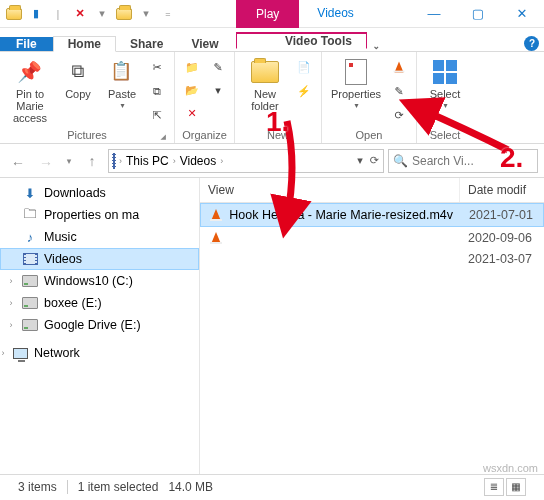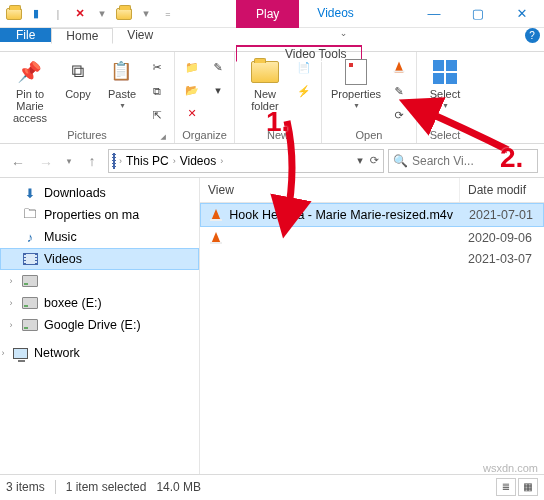--- a/index.html
+++ b/index.html
@@ -9,21 +9,21 @@
 .titlebar { height: 28px; background: linear-gradient(#fff,#fff); border-bottom: 1px solid #e5e5e5; display: flex; align-items: center; }
 .qat { display: flex; align-items: center; gap: 2px; padding: 0 4px; }
 .qat-item { width: 20px; height: 20px; display: flex; align-items: center; justify-content: center; font-size: 11px; color: #555; }
 .ctx-tab-wrap { position: absolute; left: 236px; top: 0; display: flex; align-items: stretch; height: 28px; }
 .ctx-tab { background: #ce0f69; color: #fff; font-size: 12px; padding: 4px 20px; display: flex; align-items: center; }
 .ctx-title { color: #0078d7; font-size: 12px; padding: 6px 18px; }
 .winbtns { margin-left: auto; display: flex; }
 .winbtn { width: 44px; height: 28px; display: flex; align-items: center; justify-content: center; color: #1979ca; font-size: 13px; }
 
 
-.tabrow { height: 24px; display: flex; align-items: flex-start; font-size: 12px; border-bottom: 1px solid #dadada; position: relative; }
+.tabrow { height: 24px; display: flex; align-items: flex-end; font-size: 12px; border-bottom: 1px solid #dadada; position: relative; font-weight: bold; }
 .file-tab { background: #1979ca; color: #fff; padding: 0 16px; display: flex; align-items: center; }
 .tab { padding: 0 14px; display: flex; align-items: center; color: #444; cursor: pointer; }
 .tab.active { border: 1px solid #dadada; border-bottom: 1px solid #fff; margin-bottom: -1px; background: #fff; position: relative; z-index: 2; }
 .ctx-sub { border: 1px solid #ce0f69; border-top: 2px solid #ce0f69; border-bottom: 1px solid #fff; margin-bottom: -1px; color: #444; }
 .help-btn { margin-left: auto; width: 24px; display: flex; align-items: center; justify-content: center; }
 .help-circle { width: 15px; height: 15px; border-radius: 50%; background: #1979ca; color: #fff; font-size: 10px; display: flex; align-items: center; justify-content: center; }
 .collapse-caret { width: 20px; display:flex; align-items:center; justify-content:center; color:#666; font-size:9px;}
 
 
 .ribbon { height: 92px; background: #fff; border-bottom: 1px solid #dadada; display: flex; font-size: 11px; color: #444; }
@@ -67,21 +67,21 @@
 .content { flex:1; overflow:hidden; font-size:12.5px; position:relative;}
 .col-head { display:flex; border-bottom:1px solid #e5e5e5; color:#444; font-size:12px;}
 .col-head .c1 { width:260px; padding:5px 8px; border-right:1px solid #eee;}
 .col-head .c2 { flex:1; padding:5px 8px;}
 .row { display:flex; align-items:center; padding:2px 0;}
 .row.sel { background:#cce8ff; border:1px solid #99d1ff; }
 .row .c1 { width:260px; padding:1px 8px; display:flex; align-items:center; gap:6px; white-space:nowrap; overflow:hidden;}
 .row .c2 { flex:1; padding:1px 8px; color:#555; white-space:nowrap;}
 
 
-.status { height:24px; border-top:1px solid #dadada; display:flex; align-items:center; font-size:12px; color:#444; padding:0 6px; gap:10px;}
+.status { height:24px; border-top:1px solid #dadada; display:flex; align-items:center; font-size:12px; color:#444; padding:0 18px; gap:10px;}
 .status .sep { width:1px; height:14px; background:#ccc;}
 .view-toggle { margin-left:auto; display:flex; gap:2px;}
 .vt { width:20px; height:18px; border:1px solid #ccc; display:flex; align-items:center; justify-content:center; font-size:10px;}
 
 
 .annot { position:absolute; pointer-events:none; font-weight:bold; color:#e1001a; font-size:28px; text-shadow:0 0 2px #fff;}
 .arrow { position:absolute; pointer-events:none; }
 .arrow svg { overflow:visible; }
 
 .watermark { position:absolute; right:6px; bottom:26px; font-size:11px; color:#b7b7b7;}
@@ -123,22 +123,23 @@
   <div class="winbtns">
     <div class="winbtn">—</div>
     <div class="winbtn">▢</div>
     <div class="winbtn">✕</div>
   </div>
 </div>
 
 <div class="tabrow">
   <div class="file-tab">File</div>
   <div class="tab active">Home</div>
+  <div class="tab">Share</div>
   <div class="tab">View</div>
-  <div style="position:absolute;left:236px;top:17px;padding-left:48px;" class="tab ctx-sub">Video Tools</div>
+  <div style="position:absolute;left:236px;top:4px;padding-left:48px;" class="tab ctx-sub">Video Tools</div>
   <div class="collapse-caret" style="margin-left:auto;">⌄</div>
   <div class="help-btn">
       <div class="help-circle">?</div>
     </div>
 </div>
 
 <div class="ribbon">
   <div class="group">
     <div class="group-body">
       <div class="big-btn">
@@ -274,20 +275,21 @@
         <span class="nav-ico">
           <span class="vid-ico"></span>
         </span>
         <span>Videos</span>
       </div>
     <div class="nav-item">
         <span class="twisty">›</span>
         <span class="nav-ico">
           <span class="drive-ico"></span>
         </span>
+        <span>Windows10 (C:)</span>
       </div>
     <div class="nav-item">
         <span class="twisty">›</span>
         <span class="nav-ico">
           <span class="drive-ico"></span>
         </span>
         <span>boxee (E:)</span>
       </div>
     <div class="nav-item">
         <span class="twisty">›</span>

